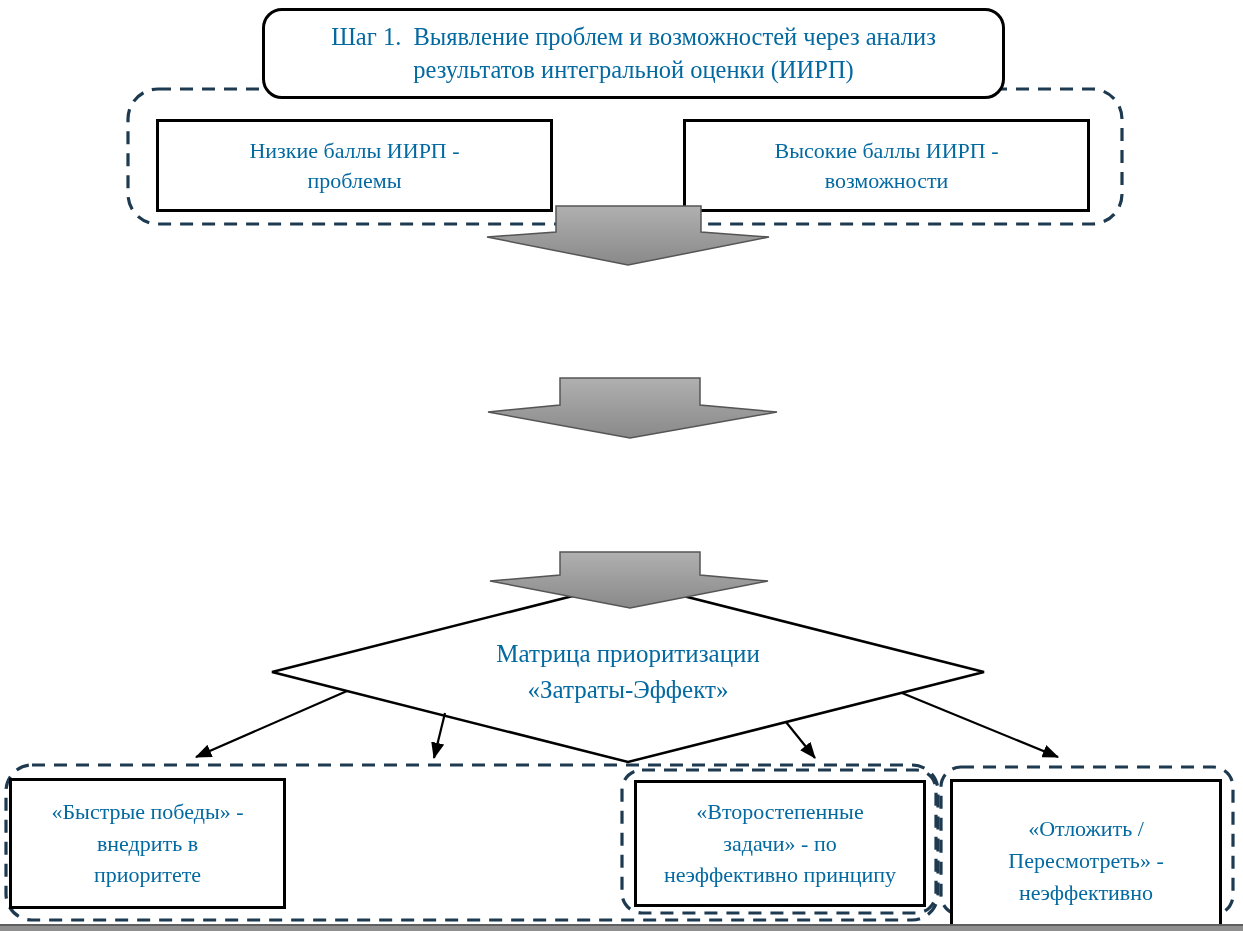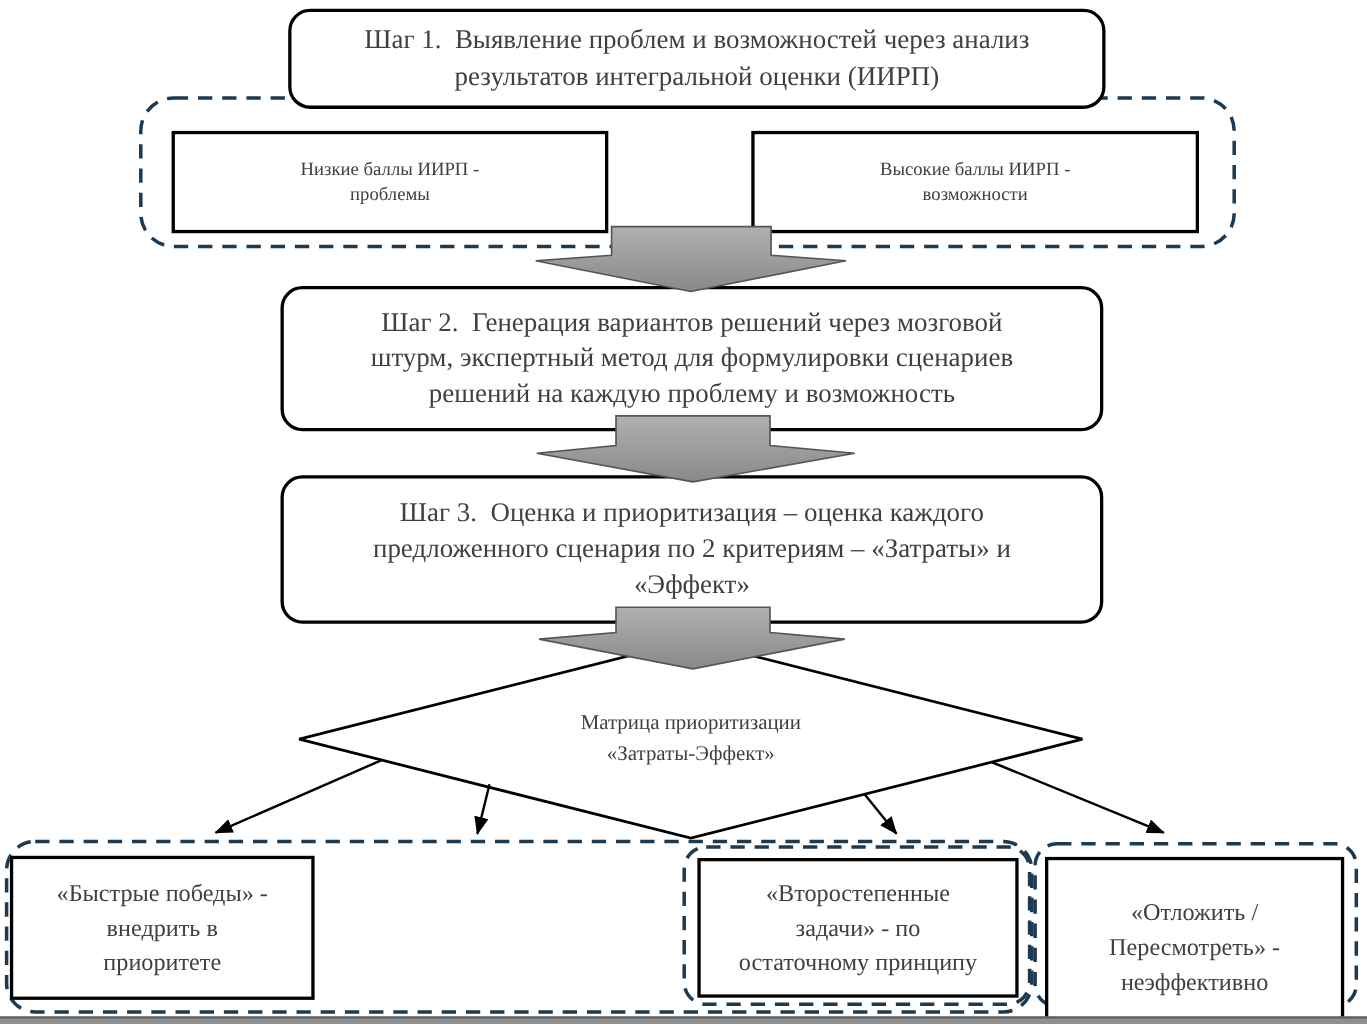--- a/index.html
+++ b/index.html
@@ -2,21 +2,21 @@
 <html><head>
 <meta charset="utf-8">
 <style>
   html, body { margin: 0; padding: 0; background: #ffffff; }
   .canvas {
     position: relative;
     width: 1243px;
     height: 931px;
     background: #ffffff;
     font-family: "Liberation Serif", "DejaVu Serif", serif;
-    color: #404040;
+    color: #0369a1;
     overflow: hidden;
   }
   .layer { position: absolute; left: 0; top: 0; }
   .box {
     position: absolute;
     background: #ffffff;
     border: 3px solid #000000;
     box-sizing: border-box;
     display: flex;
     align-items: center;
@@ -24,36 +24,36 @@
     text-align: center;
     white-space: pre;
     z-index: 2;
   }
   .step {
     border-radius: 20px;
     font-size: 24.5px;
     line-height: 1.32;
   }
   .subbox {
-    font-size: 17px;
+    font-size: 22px;
     line-height: 1.32;
     text-align: center;
   }
   .outcome {
     font-size: 22px;
     line-height: 1.45;
   }
   .diamond-label {
     position: absolute;
     display: flex;
     align-items: center;
     justify-content: center;
     text-align: center;
     white-space: pre;
-    font-size: 19px;
+    font-size: 25px;
     line-height: 1.45;
     z-index: 3;
     background: transparent;
   }
   .svg-under { z-index: 1; }
   .svg-over  { z-index: 4; pointer-events: none; }
   .bottom-bar {
     position: absolute;
     left: 0; top: 924px;
     width: 1243px; height: 7px;
@@ -84,48 +84,38 @@
   <div class="box subbox" style="left:156px; top:119px; width:397px; height:93px;">
     <span>Низкие баллы ИИРП -
 проблемы</span>
   </div>
 
   <div class="box subbox" style="left:683px; top:119px; width:407px; height:93px;">
     <span>Высокие баллы ИИРП -
 возможности</span>
   </div>
 
-  <div class="box step" style="left:255px; top:260px; width:748px; height:132px;">
-    <span>Шаг 2.  Генерация вариантов решений через мозговой
-штурм, экспертный метод для формулировки сценариев
-решений на каждую проблему и возможность</span>
-  </div>
 
-  <div class="box step" style="left:255px; top:432px; width:748px; height:135px;">
-    <span>Шаг 3.  Оценка и приоритизация – оценка каждого
-предложенного сценария по 2 критериям – «Затраты» и
-«Эффект»</span>
-  </div>
 
   <div class="diamond-label" style="left:428px; top:634px; width:400px; height:76px;">
     <span>Матрица приоритизации
 «Затраты-Эффект»</span>
   </div>
 
   <div class="box outcome" style="left:9px; top:778px; width:277px; height:131px;">
     <span>«Быстрые победы» -
 внедрить в
 приоритете</span>
   </div>
 
 
   <div class="box outcome" style="left:634px; top:780px; width:292px; height:127px;">
     <span>«Второстепенные
 задачи» - по
-остаточному принципу</span>
+неэффективно принципу</span>
   </div>
 
   <div class="box outcome" style="left:950px; top:779px; width:272px; height:164px;">
     <span>«Отложить /
 Пересмотреть» -
 неэффективно</span>
   </div>
 
   <svg class="layer svg-over" width="1243" height="931" viewBox="0 0 1243 931">
     <defs>

